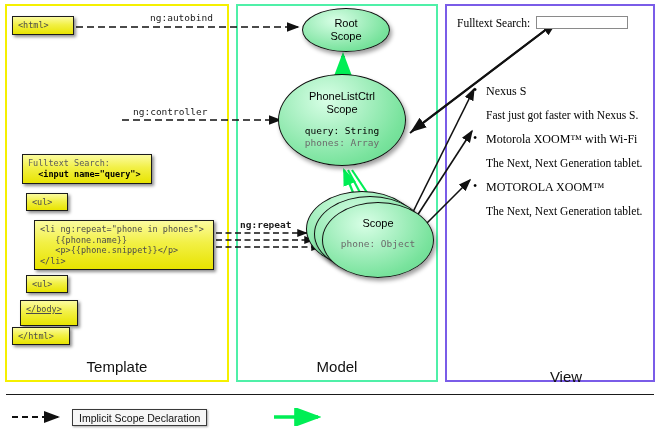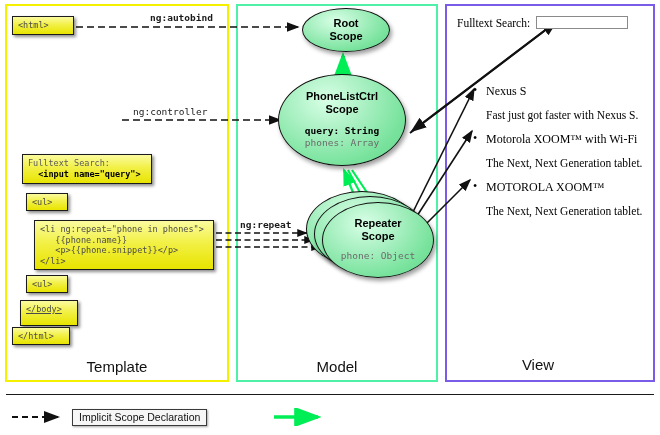--- a/index.html
+++ b/index.html
@@ -36,21 +36,21 @@
 
   .panel-label {
     position: absolute;
     font-size: 15px;
     color: #111;
     text-align: center;
     font-family: "Liberation Sans", sans-serif;
   }
   #label-template { left: 5px;   top: 358px; width: 224px; }
   #label-model    { left: 236px; top: 358px; width: 202px; }
-  #label-view     { left: 445px; top: 356px; width: 186px; }
+  #label-view     { left: 445px; top: 368px; width: 186px; padding-left: 28px; }
 
   
   .codebox {
     position: absolute;
     box-sizing: border-box;
     border: 1.5px solid #1c1c1c;
     background: linear-gradient(180deg, #fbfba0 0%, #f2f046 45%, #e8e400 100%);
     box-shadow: 2px 2px 3px rgba(0,0,0,0.45);
     font-family: "DejaVu Sans Mono", monospace;
     font-size: 8.5px;
@@ -80,28 +80,27 @@
     box-shadow: 2px 3px 4px rgba(0,0,0,0.38);
     box-sizing: border-box;
     text-align: center;
     font-family: "Liberation Sans", sans-serif;
     color: #000;
   }
   .scope .title {
     font-size: 11px;
     line-height: 12.5px;
     color: #000;
-    font-weight: bold;
   }
   .scope .prop {
     font-family: "DejaVu Sans Mono", monospace;
     font-size: 9.5px;
     line-height: 12px;
   }
-  .scope .prop.strong { font-weight: bold; color: #000; text-align: center; }
+  .scope .prop.strong { font-weight: normal; color: #000; text-align: center; }
   .scope .prop.soft   { color: #6b6b6b; }
 
   #scope-root {
     left: 302px; top: 8px; width: 88px; height: 44px;
     padding-top: 8px;
   }
   #scope-ctrl {
     left: 278px; top: 74px; width: 128px; height: 92px;
     padding-top: 15px;
   }
@@ -174,35 +173,35 @@
   }
 
   
   .edge-label {
     position: absolute;
     font-family: "DejaVu Sans Mono", monospace;
     font-size: 9.5px;
     color: #1a1a1a;
     white-space: nowrap;
   }
-  #lbl-autobind   { left: 150px; top: 12px; font-weight: bold; }
+  #lbl-autobind   { left: 150px; top: 12px; }
   #lbl-controller { left: 133px; top: 106px; }
   #lbl-repeat     { left: 240px; top: 219px; font-weight: bold; }
 
   
   #legend-rule {
     position: absolute;
     left: 6px; top: 394px;
     width: 648px; height: 0;
     border-top: 1.5px solid #1a1a1a;
   }
   .legend-item {
     position: absolute;
     display: flex;
-    align-items: center;
+    align-items: flex-end;
     gap: 6px;
   }
   #legend-1 { left: 10px;  top: 408px; }
   #legend-2 { left: 272px; top: 408px; }
   #legend-3 { left: 462px; top: 408px; }
   .legend-box {
     border: 1.5px solid #3a3a3a;
     background: #f6f6f6;
     box-shadow: 1px 1px 2px rgba(0,0,0,0.35);
     font-size: 10.5px;
@@ -312,21 +311,20 @@
   <div class="scope" id="scope-ctrl">
     <div class="title">PhoneListCtrl</div>
     <div class="title">Scope</div>
     <div class="props">
       <div class="prop strong">query: String</div>
       <div class="prop soft">phones: Array</div>
     </div>
   </div>
 
   <div class="scope" id="scope-rep-c">
-    <div class="title">Repeater</div>
     <div class="title">Scope</div>
     <div class="props">
       <div class="prop soft">phone: Object</div>
     </div>
   </div>
 
   <div id="view-inner">
     <div id="view-search-row">
       <span id="view-search-label">Fulltext Search:</span>
       <input id="view-search-input" type="text" placeholder="" style="">

